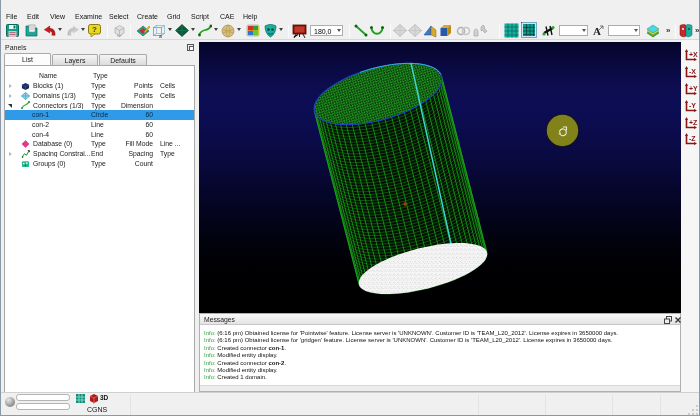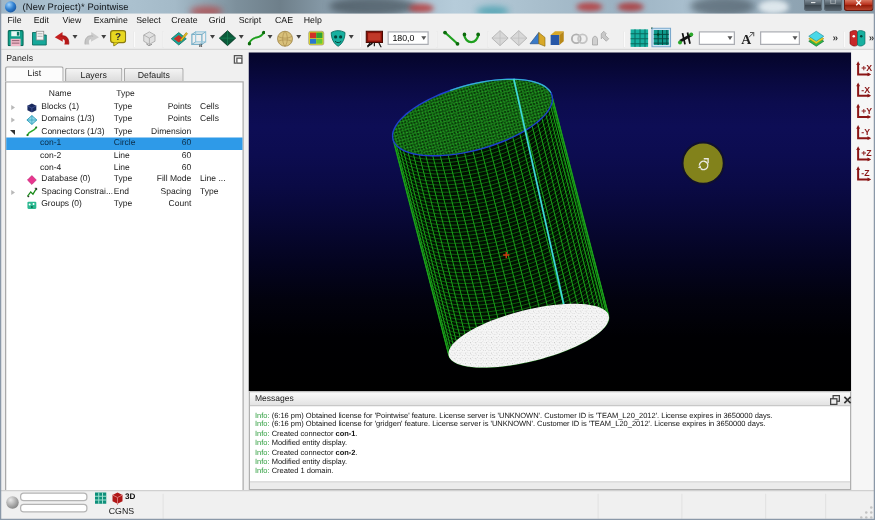--- a/index.html
+++ b/index.html
@@ -68,42 +68,20 @@
   background:radial-gradient(circle at 35% 30%, #e8e8e8, #9a9a9a 60%, #6a6a6a); }
 .pbar { position:absolute; left:16px; width:54px; height:7px; background:#fff; border:1px solid #b4b4b4; border-radius:3px; }
 #cgns { position:absolute; left:87px; top:406px; font-size:7px; color:#111; }
 #d3 { position:absolute; left:100px; top:394px; font-size:6.5px; font-weight:bold; color:#111; }
 #winborder { position:absolute; left:0; top:0; width:700px; height:416px; border:1px solid #8a98a8; border-top:none; pointer-events:none; }
 </style>
 </head>
 <body>
 <div id="win">
 
-<div id="titlebar">
-  <div class="tb-blob" style="left:263px;top:-3px;width:70px;height:16px;background:#46535c;opacity:0.75;filter:blur(3px)"></div>
-  <div class="tb-blob" style="left:152px;top:5px;width:26px;height:8px;background:#b84040;opacity:0.7;filter:blur(2.5px)"></div>
-  <div class="tb-blob" style="left:327px;top:3px;width:20px;height:7px;background:#b73535;opacity:0.8;filter:blur(2px)"></div>
-  <div class="tb-blob" style="left:381px;top:5px;width:26px;height:8px;background:#2f98a8;opacity:0.65;filter:blur(2.5px)"></div>
-  <div class="tb-blob" style="left:461px;top:2px;width:21px;height:7px;background:#b73030;opacity:0.8;filter:blur(2px)"></div>
-  <div class="tb-blob" style="left:494px;top:2px;width:21px;height:7px;background:#ad2d2d;opacity:0.8;filter:blur(2px)"></div>
-  <div class="tb-blob" style="left:552px;top:-3px;width:52px;height:16px;background:#4e5d68;opacity:0.7;filter:blur(3px)"></div>
-  <div class="tb-blob" style="left:607px;top:0px;width:24px;height:11px;background:#e6eef2;opacity:0.9;filter:blur(2px)"></div>
-  <div class="tb-blob" style="left:60px;top:4px;width:40px;height:9px;background:#8fa5b5;opacity:0.5;filter:blur(3px)"></div>
-  <div id="titleicon"></div>
-  <div id="titletext">(New Project)* Pointwise</div>
-  <div class="winbtn" id="btnmin">
-        <span>–</span>
-      </div>
-  <div class="winbtn" id="btnmax">
-        <span style="font-size:6px">□</span>
-      </div>
-  <div class="winbtn" id="btnclose">
-        <span>✕</span>
-      </div>
-</div>
 
 <div id="menubar">
   <span style="left:5px">File</span>
       <span style="left:26px">Edit</span>
       <span style="left:49px">View</span>
   <span style="left:74px">Examine</span>
       <span style="left:108px">Select</span>
       <span style="left:136px">Create</span>
   <span style="left:166px">Grid</span>
       <span style="left:190px">Script</span>

